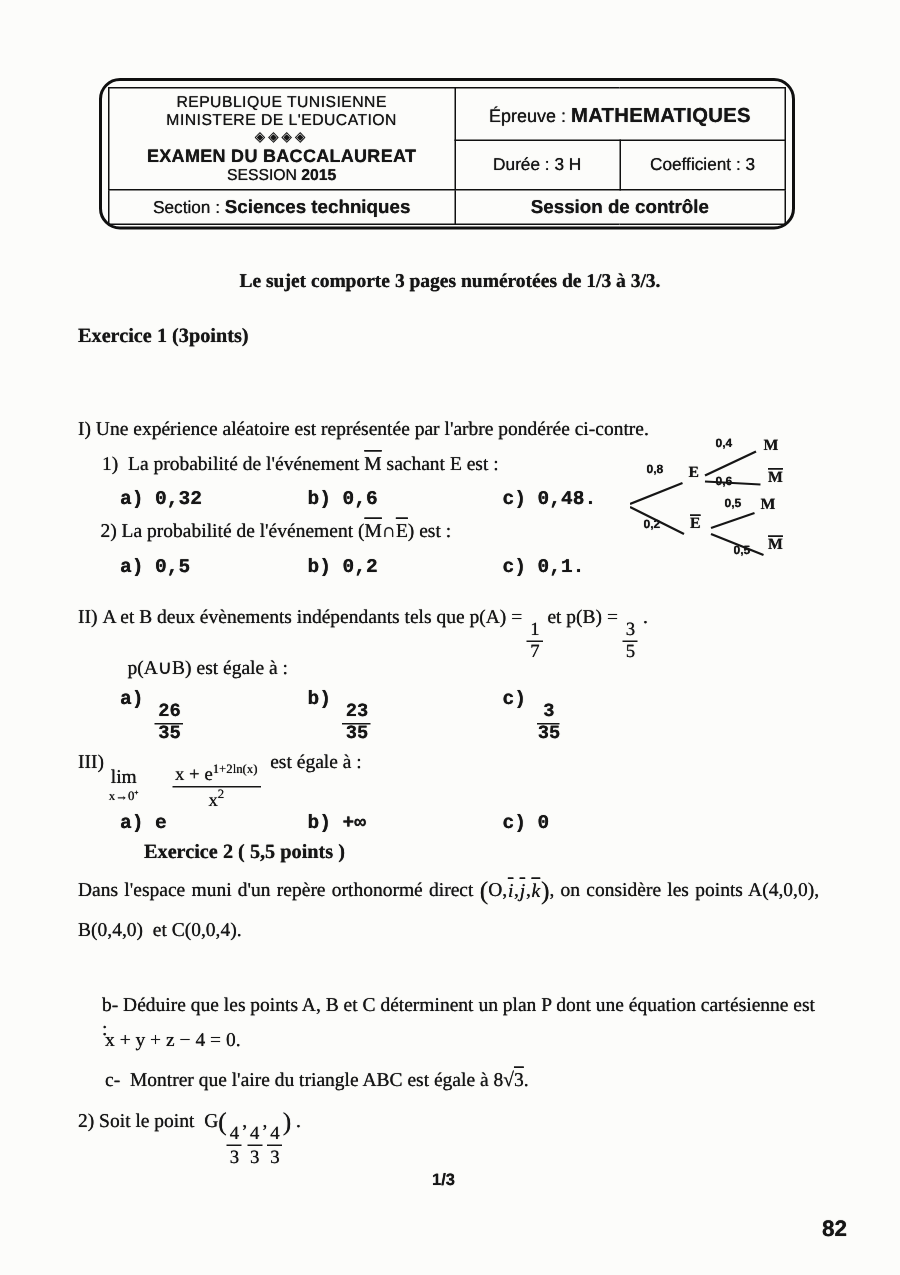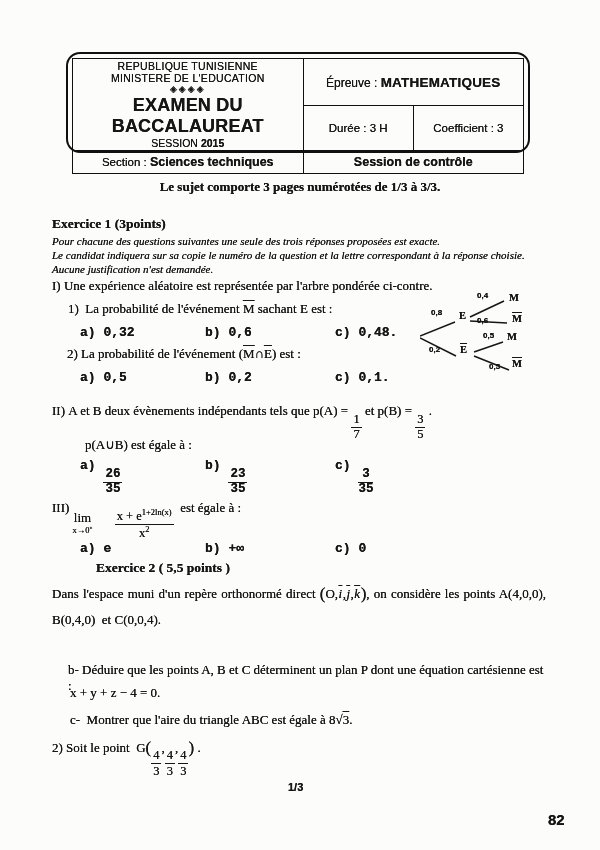--- a/index.html
+++ b/index.html
@@ -15,21 +15,21 @@
   .header-box {
     position:absolute; left:66px; top:52px; width:464px; height:101px;
     border:2.5px solid #101010; border-radius:14px; padding:4px;
     box-sizing:border-box; font-family:"Liberation Sans", sans-serif;
   }
   table.htable { width:100%; height:100%; border-collapse:collapse; table-layout:fixed; }
   table.htable td { border:1.6px solid #101010; text-align:center; vertical-align:middle; padding:1px 2px; }
   .hleft { width:50%; }
   .hleft .hl1 { font-size:10.5px; letter-spacing:0.3px; }
   .hleft .hdiamonds { font-size:9px; letter-spacing:2px; margin:0px 0 1px; }
-  .hleft .hl3 { font-size:18px; font-weight:bold; letter-spacing:0.2px; }
+  .hleft .hl3 { font-size:12px; font-weight:bold; letter-spacing:0.2px; }
   .hleft .hl4 { font-size:10.5px; }
   .hepreuve { font-size:12px; }
   .hepreuve .hval { font-weight:bold; font-size:13.5px; letter-spacing:0.2px; }
   .hduree, .hcoef { font-size:11.5px; }
   .hsection { font-size:11.5px; }
   .hsection .hval { font-weight:bold; font-size:12.5px; }
   .hsession { font-weight:bold; font-size:12.5px; }
   tr.hrow1 { height:35px; } tr.hrow2 { height:33px; } tr.hrow3 { height:23px; }
 
   
@@ -96,24 +96,20 @@
         <td class="hsection"><span>Section : </span><span class="hval">Sciences techniques</span></td>
         <td class="hsession" colspan="2">Session de contrôle</td>
       </tr>
     </tbody>
       </table>
   </div>
 
   <div class="notice">Le sujet comporte 3 pages numérotées de 1/3 à 3/3.</div>
 
   <div class="ex-title" style="left:52px; top:216px;">Exercice 1 (3points)</div>
-  <div class="intro">
-    <p>Pour chacune des questions suivantes une seule des trois réponses proposées est exacte.</p>
-    <p>Le candidat indiquera sur sa copie le numéro de la question et la lettre correspondant à la réponse choisie. Aucune justification n'est demandée.</p>
-  </div>
 
   <div class="line" style="left:52px; top:278px;">I) Une expérience aléatoire est représentée par l'arbre pondérée ci-contre.</div>
 
   <div class="line" style="left:68px; top:301px;">
     <span>1)&nbsp; La probabilité de l'événement </span><span class="bar">M</span><span> sachant E est :</span>
   </div>
   <div class="opts" style="top:325px;">
     <span class="col-a">a) 0,32</span>
     <span class="col-b">b) 0,6</span>
     <span>c) 0,48.</span>

